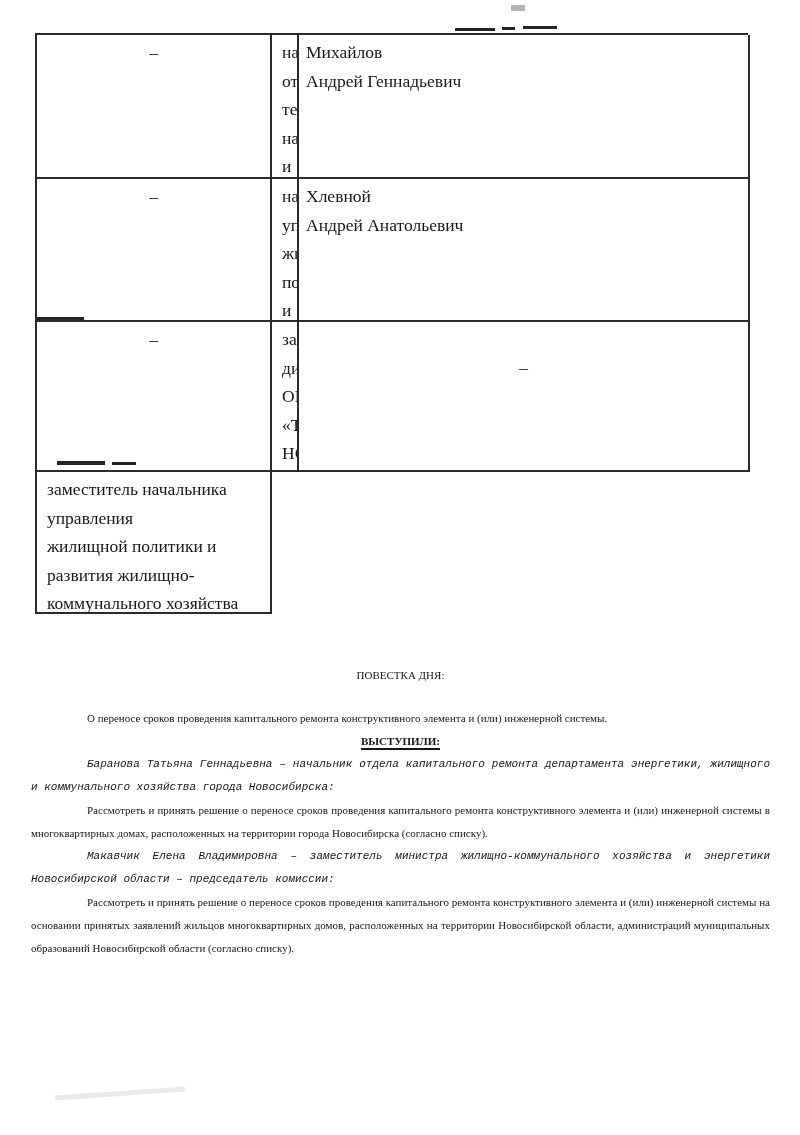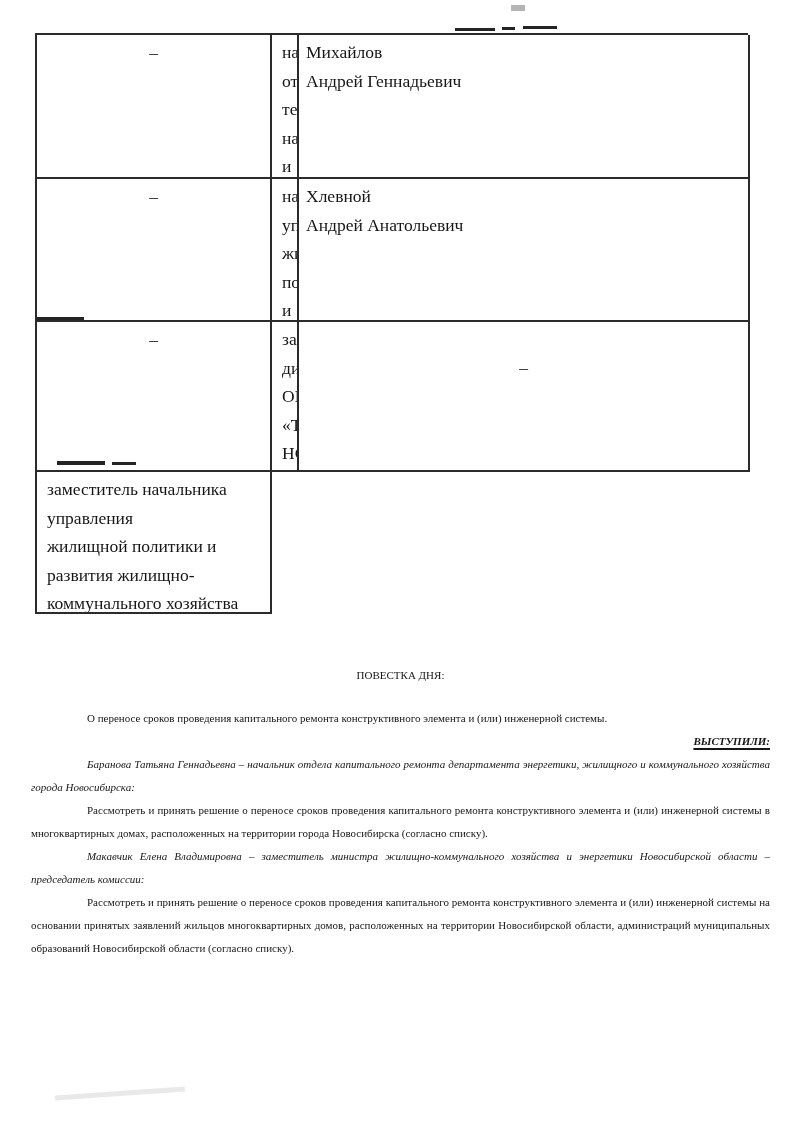--- a/index.html
+++ b/index.html
@@ -38,28 +38,27 @@
   
   .doc-body{
     position:absolute;left:31px;top:636px;width:739px;
     font-size:11px;line-height:23px;
     text-align:justify;
     margin-top:28px;
   }
   .doc-body p{margin:0;}
   .agenda{text-align:center;margin:0 0 20px 0 !important;}
   .indent{text-indent:56px;}
-  .italic{font-style:italic;}
+  .italic{font-style:italic;font-family:Liberation Mono, monospace;}
   .head{
     font-weight:bold;
     text-decoration:underline;
     text-decoration-thickness:2px;
     text-underline-offset:3px;
-    text-align:right;
-    font-style:italic;
+    text-align:center;
   }
   
   .art{position:absolute;background:#242424;}
   .art.faint{background:#b5b5b5;}
   .art.ghost{background:#e9e9e9;transform:rotate(-4deg);}
 </style>
 </head>
 <body>
 
 <div class="page">

